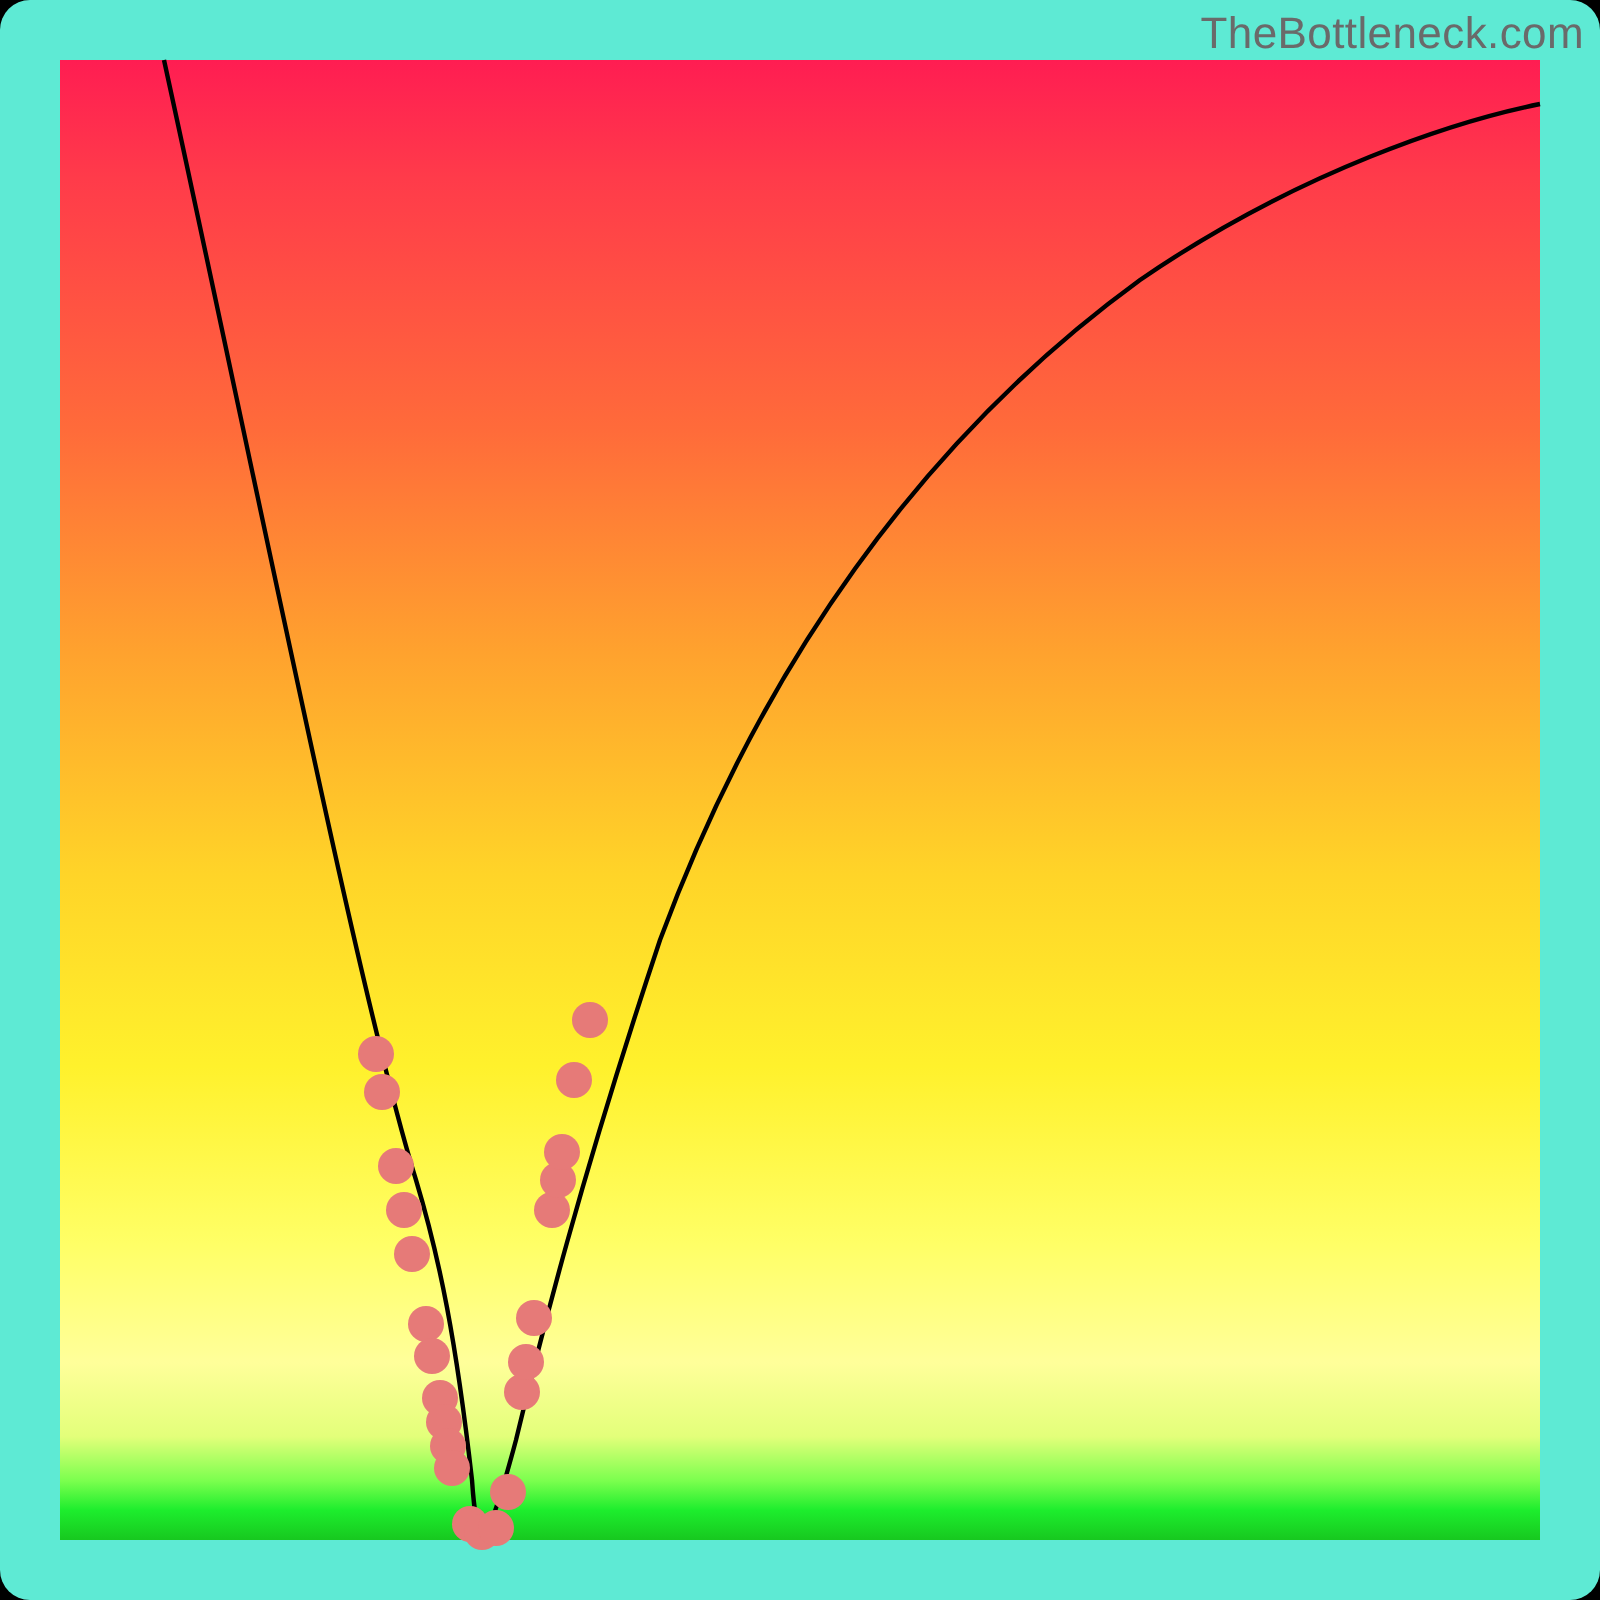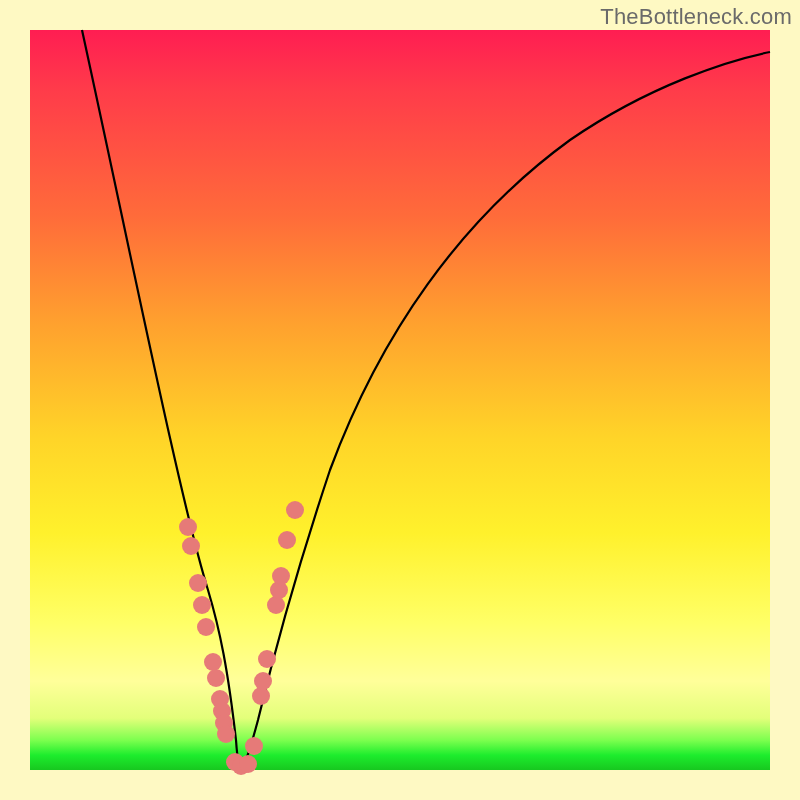--- a/index.html
+++ b/index.html
@@ -2,21 +2,22 @@
 <html><head>
 <meta charset="utf-8">
 <style>
   * { margin: 0; padding: 0; box-sizing: border-box; }
   html, body { width: 800px; height: 800px; overflow: hidden; }
   body { background: #000; position: relative; font-family: Arial, sans-serif; }
 
   .outer {
     position: absolute;
     inset: 0;
-    background: #fef9c3;
+    background: #5eead4;
+    border-radius: 15px;
   }
 
   .plot-area {
     position: absolute;
     left: 30px;
     top: 30px;
     width: 740px;
     height: 740px;
     
     background: linear-gradient(to bottom,

